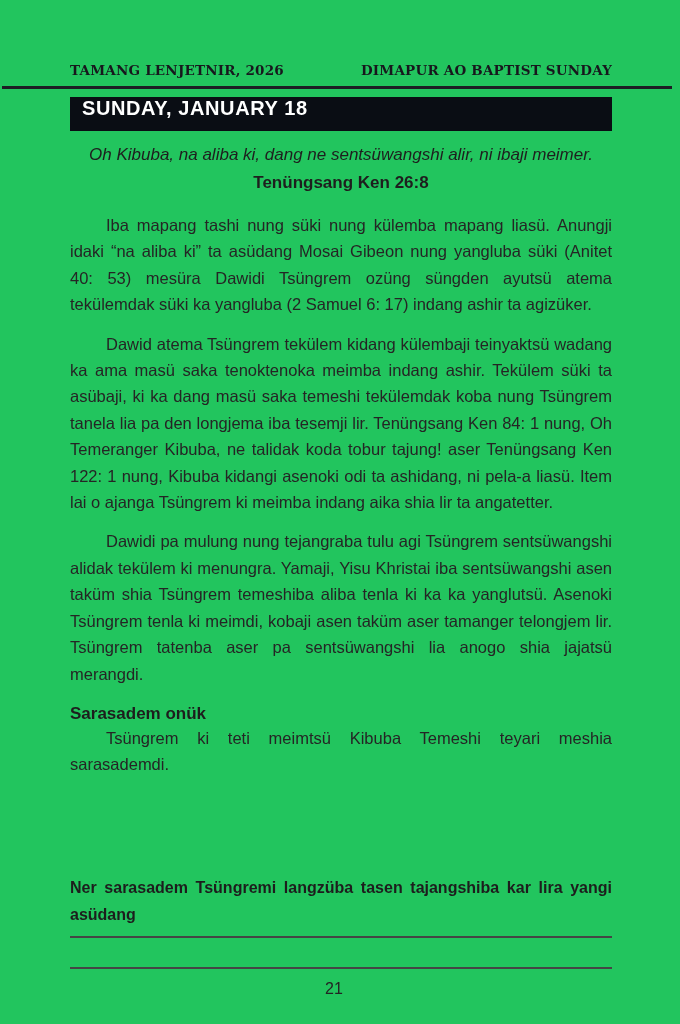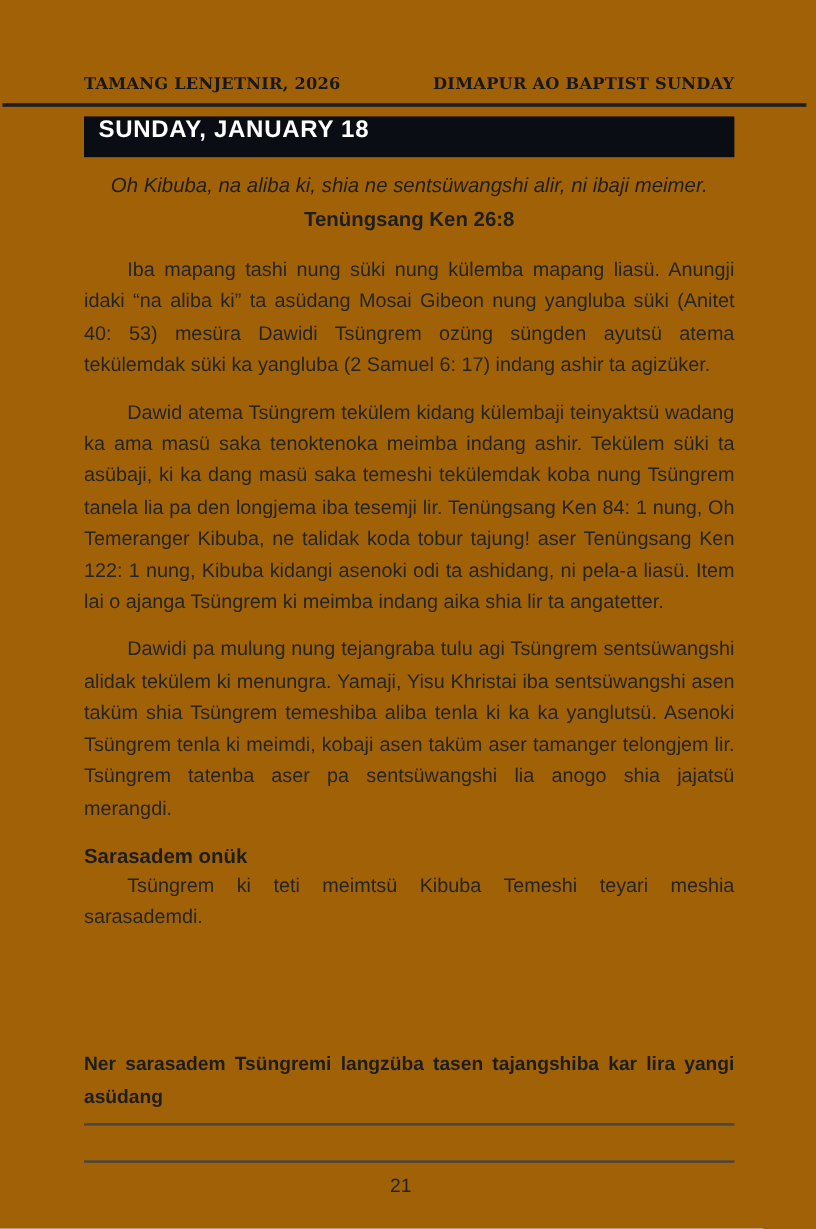--- a/index.html
+++ b/index.html
@@ -4,21 +4,21 @@
 <style>
   html, body {
     margin: 0;
     padding: 0;
     background: #ffffff;
   }
   .page {
     position: relative;
     width: 680px;
     height: 1024px;
-    background: #a16207;
+    background: #22c55e;
     box-sizing: border-box;
     padding: 62px 68px 0 70px;
     overflow: hidden;
     font-family: "Liberation Sans", sans-serif;
     color: #242424;
   }
   .header-row {
     display: flex;
     justify-content: space-between;
     align-items: baseline;
@@ -123,21 +123,21 @@
   </div>
 
   <div class="header-rule"></div>
 
   <div class="date-banner">
     <span class="banner-label">SUNDAY, JANUARY 18</span>
   </div>
 
 
   <div class="verse">
-    <span class="verse-text">Oh Kibuba, na aliba ki, shia ne sentsüwangshi alir, ni ibaji meimer.</span>
+    <span class="verse-text">Oh Kibuba, na aliba ki, dang ne sentsüwangshi alir, ni ibaji meimer.</span>
     <span class="verse-ref">Tenüngsang Ken 26:8</span>
   </div>
 
   <p class="body-p first">Iba mapang tashi nung süki nung külemba mapang liasü. Anungji idaki “na aliba ki” ta asüdang Mosai Gibeon nung yangluba süki (Anitet 40: 53) mesüra Dawidi Tsüngrem ozüng süngden ayutsü atema tekülemdak süki ka yangluba (2 Samuel 6: 17) indang ashir ta agizüker.</p>
   <p class="body-p">Dawid atema Tsüngrem tekülem kidang külembaji teinyaktsü wadang ka ama masü saka tenoktenoka meimba indang ashir. Tekülem süki ta asübaji, ki ka dang masü saka temeshi tekülemdak koba nung Tsüngrem tanela lia pa den longjema iba tesemji lir. Tenüngsang Ken 84: 1 nung, Oh Temeranger Kibuba, ne talidak koda tobur tajung! aser Tenüngsang Ken 122: 1 nung, Kibuba kidangi asenoki odi ta ashidang, ni pela-a liasü. Item lai o ajanga Tsüngrem ki meimba indang aika shia lir ta angatetter.</p>
   <p class="body-p">Dawidi pa mulung nung tejangraba tulu agi Tsüngrem sentsüwangshi alidak tekülem ki menungra. Yamaji, Yisu Khristai iba sentsüwangshi asen taküm shia Tsüngrem temeshiba aliba tenla ki ka ka yanglutsü. Asenoki Tsüngrem tenla ki meimdi, kobaji asen taküm aser tamanger telongjem lir. Tsüngrem tatenba aser pa sentsüwangshi lia anogo shia jajatsü merangdi.</p>
 
   <h2 class="section-heading">Sarasadem onük</h2>
   <p class="body-p section-p">Tsüngrem ki teti meimtsü Kibuba Temeshi teyari meshia sarasademdi.</p>
 

